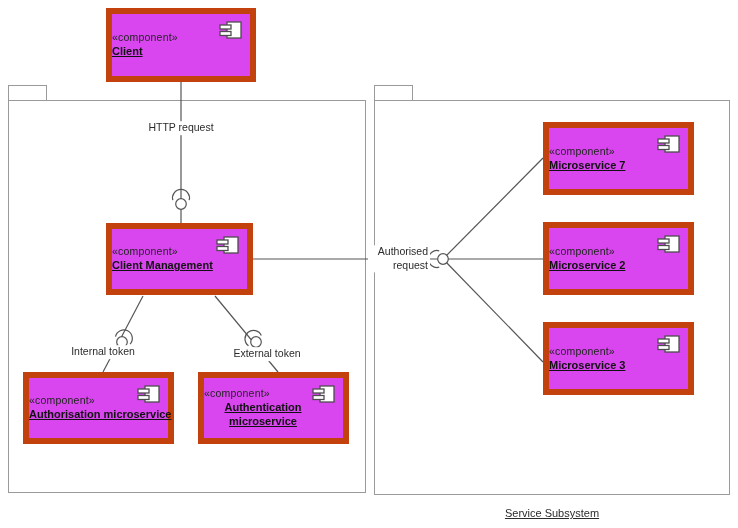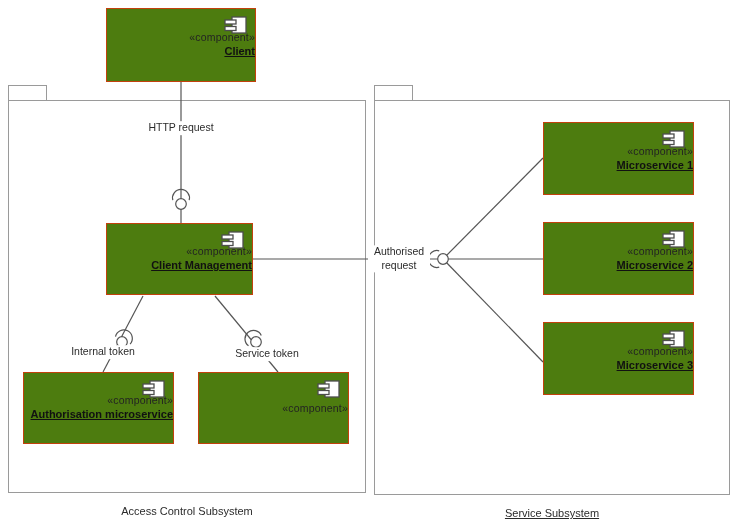--- a/index.html
+++ b/index.html
@@ -9,40 +9,39 @@
 
   
   .pkg{position:absolute;border:1px solid #9a9a9a;background:transparent;z-index:1;}
   .pkg-tab{position:absolute;border:1px solid #9a9a9a;border-bottom:none;background:#fff;z-index:1;}
   .pkg-label{position:absolute;font-size:11px;color:#2b2b2b;white-space:nowrap;transform:translateX(-50%);z-index:3;}
 
   
   #wires{position:absolute;left:0;top:0;z-index:2;}
 
   
-  .component{position:absolute;border:1px solid #c2410c;background:#4d7c0f;z-index:3;
-             display:flex;flex-direction:column;align-items:flex-end;justify-content:center;text-align:center;}
+  .component{position:absolute;border:6px solid #c2410c;background:#d946ef;z-index:3;
+             display:flex;flex-direction:column;align-items:flex-start;justify-content:center;text-align:center;}
   .stereo{font-size:10.5px;color:#232323;letter-spacing:0.2px;}
   .cname{font-size:11px;font-weight:bold;color:#111;margin-top:2px;white-space:nowrap;line-height:1.25;text-decoration:underline;}
   .cname.wrap{white-space:normal;max-width:118px;}
   .cicon{position:absolute;top:7px;right:7px;width:24px;height:19px;line-height:0;}
 
   
-  .wire-label{position:absolute;background:#fff;font-size:10.5px;color:#2b2b2b;text-align:center;
+  .wire-label{position:absolute;background:#fff;font-size:10.5px;color:#2b2b2b;text-align:right;
               transform:translate(-50%,-50%);z-index:4;line-height:1.3;padding:0 2px;}
   .nowrap{white-space:nowrap;}
 </style>
 </head>
 <body>
 
 <div id="canvas">
 
   <div class="pkg-tab" style="left:8px;top:85px;width:39px;height:15px;"></div>
   <div class="pkg" style="left:8px;top:100px;width:358px;height:393px;"></div>
-  <div class="pkg-label" style="left:187px;top:505px;">Access Control Subsystem</div>
 
   <div class="pkg-tab" style="left:374px;top:85px;width:39px;height:15px;"></div>
   <div class="pkg" style="left:374px;top:100px;width:356px;height:395px;"></div>
   <div class="pkg-label" style="left:552px;top:507px;text-decoration:underline;">Service Subsystem</div>
 
   <svg id="wires" width="738" height="528">
     <g stroke="#555555" stroke-width="1.2" fill="none">
 
       <line x1="181" y1="82" x2="181" y2="223"></line>
 
@@ -116,34 +115,35 @@
     <span class="cicon">
       <svg width="24" height="19" viewBox="0 0 24 19">
           <g stroke="#4d4d4d" stroke-width="1.3" fill="#ffffff">
         <rect x="8" y="1" width="14" height="16"></rect>
             <rect x="1" y="4" width="11" height="4"></rect>
             <rect x="1" y="10.5" width="11" height="4"></rect>
           </g>
         </svg>
     </span>
     <div class="stereo">«component»</div>
+    <div class="cname wrap">Authentication microservice</div>
   </div>
 
   <div class="component" style="left:543px;top:122px;width:151px;height:73px;">
     <span class="cicon">
       <svg width="24" height="19" viewBox="0 0 24 19">
           <g stroke="#4d4d4d" stroke-width="1.3" fill="#ffffff">
         <rect x="8" y="1" width="14" height="16"></rect>
             <rect x="1" y="4" width="11" height="4"></rect>
             <rect x="1" y="10.5" width="11" height="4"></rect>
           </g>
         </svg>
     </span>
     <div class="stereo">«component»</div>
-    <div class="cname">Microservice 1</div>
+    <div class="cname">Microservice 7</div>
   </div>
 
   <div class="component" style="left:543px;top:222px;width:151px;height:73px;">
     <span class="cicon">
       <svg width="24" height="19" viewBox="0 0 24 19">
           <g stroke="#4d4d4d" stroke-width="1.3" fill="#ffffff">
         <rect x="8" y="1" width="14" height="16"></rect>
             <rect x="1" y="4" width="11" height="4"></rect>
             <rect x="1" y="10.5" width="11" height="4"></rect>
           </g>
@@ -162,16 +162,16 @@
             <rect x="1" y="10.5" width="11" height="4"></rect>
           </g>
         </svg>
     </span>
     <div class="stereo">«component»</div>
     <div class="cname">Microservice 3</div>
   </div>
 
   <div class="wire-label nowrap" style="left:181px;top:128px;">HTTP request</div>
   <div class="wire-label nowrap" style="left:103px;top:352px;">Internal token</div>
-  <div class="wire-label nowrap" style="left:267px;top:354px;">Service token</div>
+  <div class="wire-label nowrap" style="left:267px;top:354px;">External token</div>
   <div class="wire-label" style="left:399px;top:259px;width:62px;">Authorised request</div>
 
 </div>
 
 </body></html>

